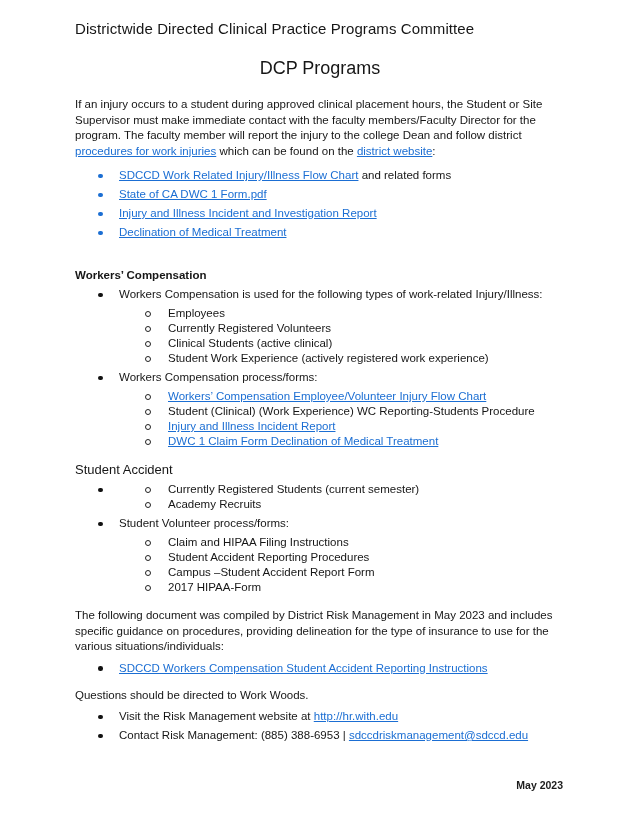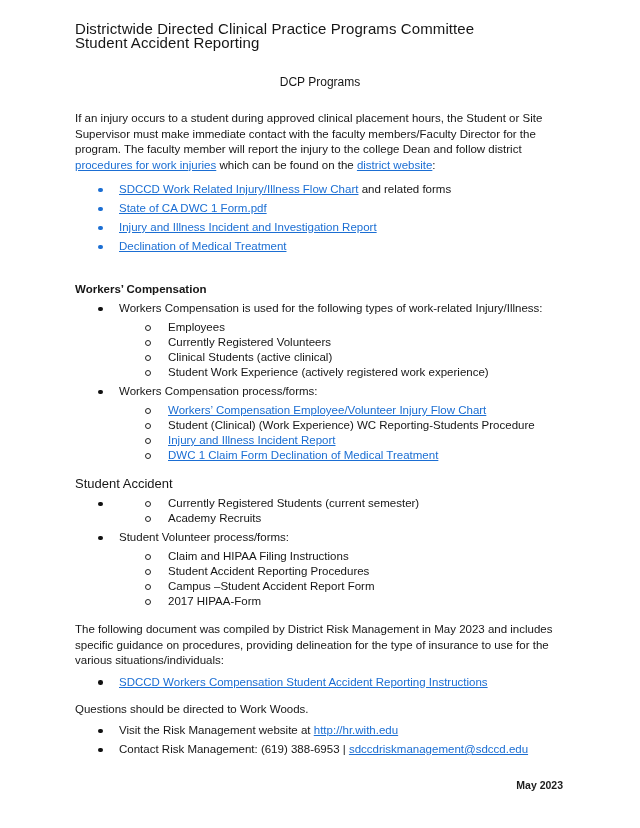--- a/index.html
+++ b/index.html
@@ -11,21 +11,21 @@
     color: #161616;
     -webkit-font-smoothing: antialiased;
   }
   .page {
     position: relative;
     width: 640px; height: 828px;
     padding: 22px 75px 0 75px;
     overflow: hidden;
   }
   .doc-header { font-size: 15px; line-height: 14px; font-weight: normal; letter-spacing: 0.1px; }
-  .title { margin-top: 22px; text-align: center; font-size: 12px; line-height: 21px; font-weight: 400; }
+  .title { margin-top: 22px; text-align: center; font-size: 18px; line-height: 21px; font-weight: 400; }
   .body-text { font-size: 11.5px; line-height: 15.5px; }
   p { margin: 0; }
   .intro { margin-top: 18px; }
   a.lnk { color: var(--link, #1b6ed3); text-decoration: underline; cursor: pointer; }
 
   ul { list-style: none; margin: 4px; padding: 0; }
   .l1 > li { position: relative; padding-left: 40px; }
   .l1.sp19 > li { line-height: 19px; }
   .l1.sp19 > li::before { top: 7.5px; }
   .l1 > li::before {
@@ -50,21 +50,20 @@
     font-size: 10.5px; line-height: 14px; font-weight: bold; color: #1c1c1c;
   }
 </style>
 </head>
 <body>
 
 <div class="page">
 
   <div class="doc-header">
     <div>Districtwide Directed Clinical Practice Programs Committee</div>
-    <div>Student Accident Reporting</div>
   </div>
 
   <div class="title">
     <div>DCP Programs</div>
   </div>
 
   <p class="body-text intro"><span>If an injury occurs to a student during approved clinical placement hours, the Student or Site Supervisor must make immediate contact with the faculty members/Faculty Director for the program. The faculty member will report the injury to the college Dean and follow district </span><a class="lnk">procedures for work injuries</a><span> which can be found on the </span><a class="lnk">district website</a><span>:</span></p>
 
   <ul class="l1 sp19 blue-bullets body-text list-after-intro">
     <li><a class="lnk">SDCCD Work Related Injury/Illness Flow Chart</a><span> and related forms</span></li>
@@ -119,18 +118,18 @@
   <p class="body-text compiled">The following document was compiled by District Risk Management in May 2023 and includes specific guidance on procedures, providing delineation for the type of insurance to use for the various situations/individuals:</p>
 
   <ul class="l1 sp19 body-text">
     <li><a class="lnk">SDCCD Workers Compensation Student Accident Reporting Instructions</a></li>
   </ul>
 
   <p class="body-text questions">Questions should be directed to Work Woods.</p>
 
   <ul class="l1 sp19 body-text">
     <li><span>Visit the Risk Management website at </span><a class="lnk">http://hr.with.edu</a></li>
-    <li><span>Contact Risk Management: (619) 388-6953 | </span><a class="lnk">sdccdriskmanagement@sdccd.edu</a></li>
+    <li><span>Contact Risk Management: (885) 388-6953 | </span><a class="lnk">sdccdriskmanagement@sdccd.edu</a></li>
   </ul>
 
   <div class="footer-date">May 2023</div>
 
 </div>
 
 </body></html>

